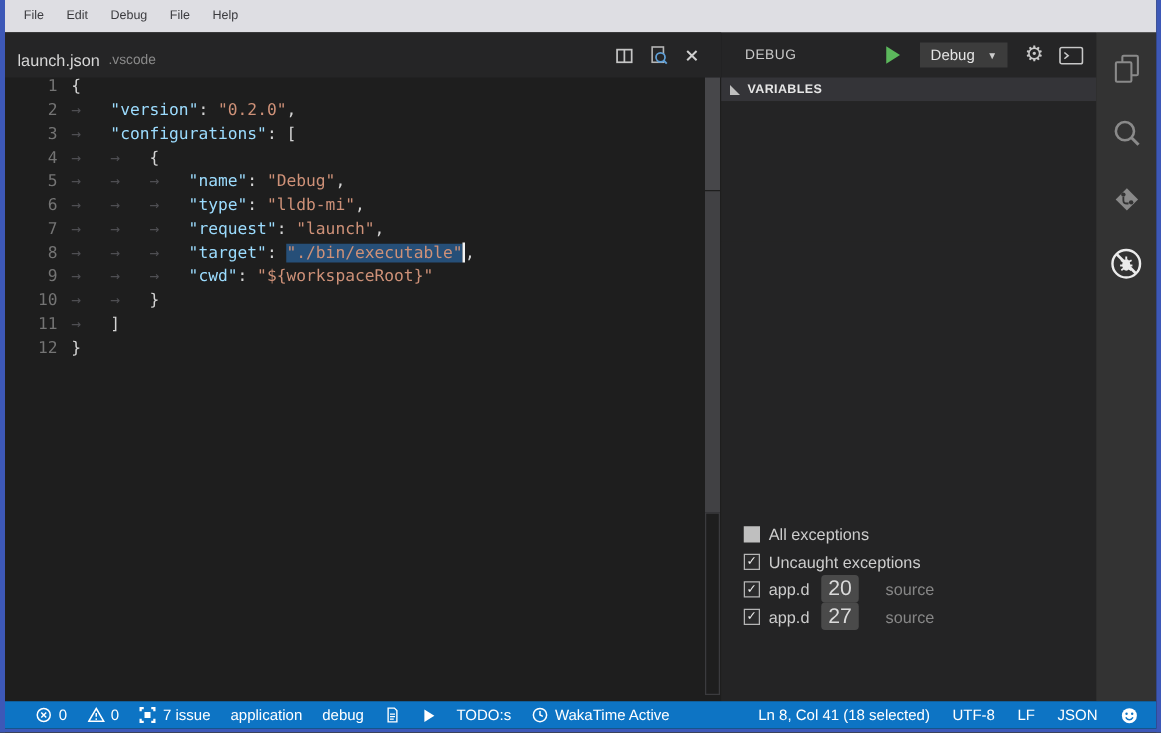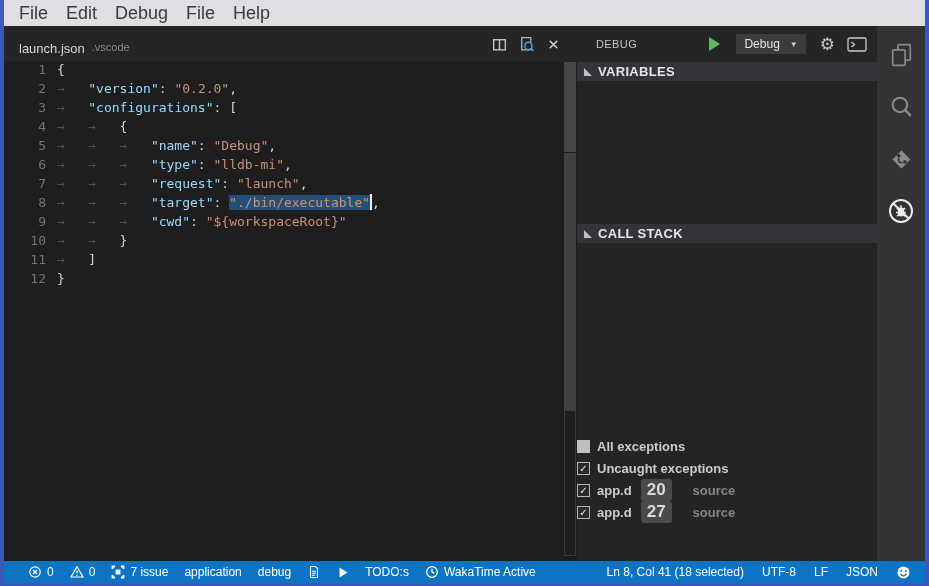--- a/index.html
+++ b/index.html
@@ -7,27 +7,27 @@
   .window {
     position:relative; width:929px; height:586px;
     border-left:4px solid #3D58B7; border-right:4px solid #3D58B7; border-bottom:3px solid #3D58B7;
     background:#1e1e1e; overflow:hidden;
     font-family:"Liberation Sans","DejaVu Sans",sans-serif;
   }
   
   .menubar {
     position:absolute; left:0; top:0; width:921px; height:26px;
     background:#DEDEE3; display:flex; align-items:center; padding-left:6px;
-    font-size:18px; color:#3a3a3e;
+    font-size:10px; color:#3a3a3e;
   }
   .menu-item { padding:0 9px; line-height:26px; cursor:default; }
   
   .editor { position:absolute; left:0; top:26px; width:573px; height:535px; background:#1e1e1e; }
   .tabbar { position:absolute; left:0; top:0; width:100%; height:36px; background:#252526; display:flex; align-items:center; }
-  .tab { display:flex; align-items:flex-start; padding-left:15px;margin-top:8px; }
+  .tab { display:flex; align-items:center; padding-left:10px;margin-top:8px; }
   .tab-name { color:#d7d7d7; font-size:13px; }
   .tab-detail { color:#8a8a8a; font-size:11px; margin-left:7px; }
   .tab-actions { margin-left:auto; display:flex; align-items:center; gap:9px; padding-right:15px; }
   .tab-actions .act { width:18px; height:18px; display:flex; align-items:center; justify-content:center; }
   .code { position:absolute; left:0; top:34px; right:14px; bottom:0; overflow:hidden;
           font-family:"DejaVu Sans Mono","Liberation Mono",monospace; font-size:13px; }
   .code-line { position:relative; height:19px; line-height:19px; padding-left:53px; white-space:pre; }
   .gutter { position:absolute; left:0; top:0; width:42px; text-align:right; color:#747474; }
   .cg-key  { color:#9CDCFE; }
   .cg-str  { color:#CE9178; }
@@ -47,29 +47,29 @@
   .panel-title { color:#c9c9c9; font-size:11px; letter-spacing:.4px; }
   .play-btn { width:0; height:0; border-left:11px solid #5CB85C; border-top:7px solid transparent;
               border-bottom:7px solid transparent; margin-left:auto; margin-right:16px; }
   .config-dd { height:20px; background:#3C3C3C; color:#e4e4e4; font-size:12px; display:flex;
                align-items:center; padding:0 8px; gap:10px; margin-right:14px; }
   .config-dd .caret { font-size:8px; color:#cccccc; }
   .gear { font-family:"DejaVu Sans",sans-serif; font-size:17px; color:#c8c8c8; margin-right:12px; line-height:1; }
   .console-btn { display:flex; align-items:center; }
   .sections { flex:1; display:flex; flex-direction:column; }
   .section-header { height:19px; background:#343438; display:flex; align-items:center; padding-left:7px;
-                    color:#e6e6e6; font-size:13px; font-weight:bold; letter-spacing:.3px; flex:none; }
+                    color:#e6e6e6; font-size:10px; font-weight:bold; letter-spacing:.3px; flex:none; }
   .twisty { width:0; height:0; border-left:4px solid #bfbfbf; border-bottom:4px solid #bfbfbf;
             border-top:4px solid transparent; border-right:4px solid transparent; margin-right:6px; }
   .section-content { background:#242425; flex:none; }
   .content-variables { height:112px; }
   .content-watch { height:31px; }
   .content-callstack { height:192px; }
   .content-breakpoints { flex:1 !important; }
-  .bp-row { height:22px; display:flex; align-items:center; font-size:13px; color:#cccccc;font-weight:bold; }
+  .bp-row { height:22px; display:flex; align-items:center; padding-left:18px; font-size:13px; color:#cccccc; }
   .bp-check { width:13px; height:13px; margin-right:7px; flex:none; display:flex; align-items:center;
               justify-content:center; font-size:10px; line-height:11px; }
   .bp-check.unchecked { background:#bfbfbf; }
   .bp-check.checked { background:#2b2b2c; border:1px solid #b5b5b5; color:#ededed; }
   .bp-badge { background:#4A4A4A; color:#dadada; font-size:17px; border-radius:3px; padding:1px 6px; margin-left:9px; }
   .bp-desc { color:#868686; margin-left:21px; }
   
   .activitybar { position:absolute; left:873px; top:26px; width:48px; height:535px; background:#333333;
                  display:flex; flex-direction:column; padding-top:3px; }
   .act-cell { height:52px; display:flex; align-items:center; justify-content:center; }
@@ -158,24 +158,20 @@
           </svg>
       </div>
     </div>
     <div class="sections" id="sections">
         <div class="section-header">
           <span class="twisty"></span>
           <span>VARIABLES</span>
         </div>
         <div class="section-content content-variables"></div>
         <div class="section-content content-watch"></div>
-        <div class="section-header">
-          <span class="twisty"></span>
-          <span>CALL STACK</span>
-        </div>
         <div class="section-content content-callstack"></div>
         <div class="section-content content-breakpoints">
           <div class="bp-row">
             <span class="bp-check unchecked"></span>
             <span>All exceptions</span>
           </div>
           <div class="bp-row">
             <span class="bp-check checked">✓</span>
             <span>Uncaught exceptions</span>
           </div>

